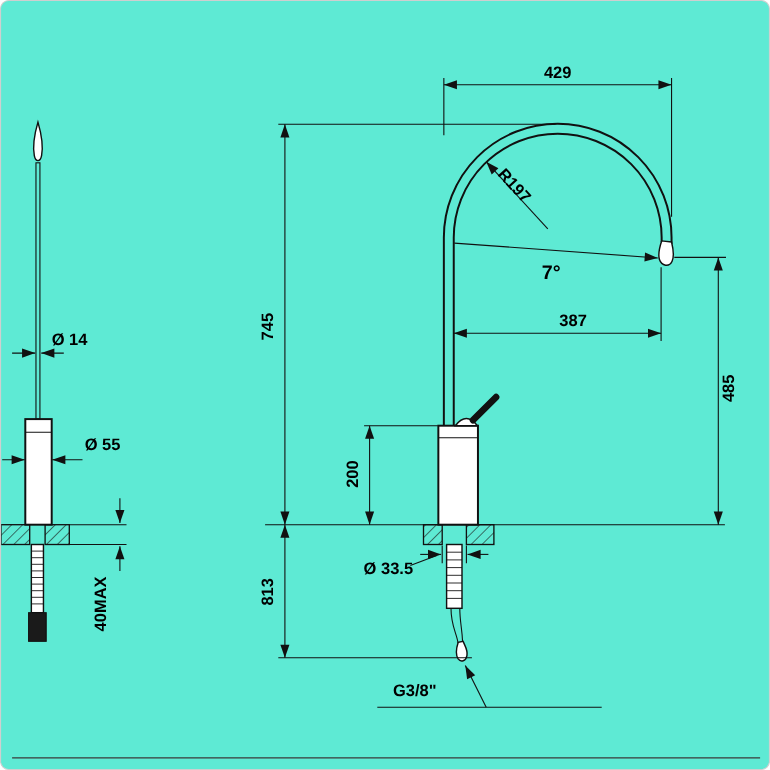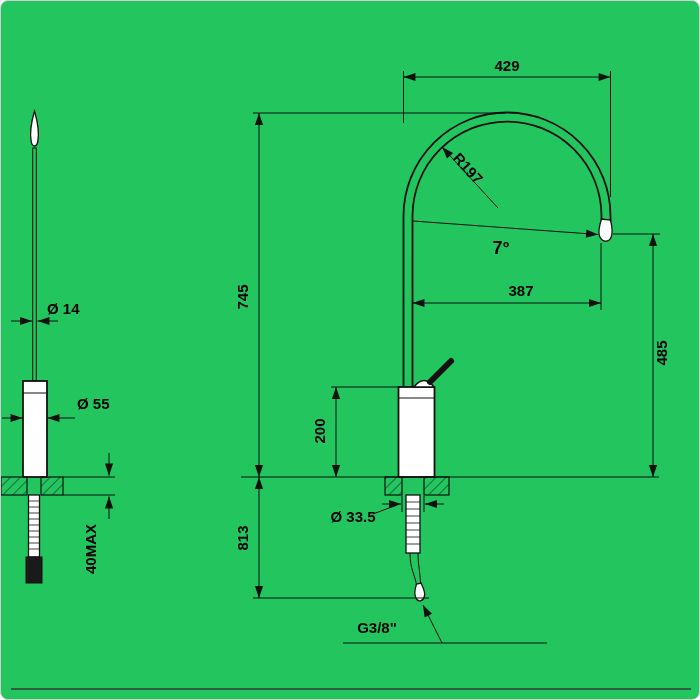--- a/index.html
+++ b/index.html
@@ -1,18 +1,18 @@
 <!DOCTYPE html>
 <html><head>
 <meta charset="utf-8">
 <style>
   html,body{margin:0;padding:0;background:#fff;}
   .frame{
     width:700px;height:700px;box-sizing:border-box;
-    border:1px solid #cfcfcf;border-radius:8px;background:#22c55e;
+    border:1px solid #cfcfcf;border-radius:8px;background:#5eead4;
     position:relative;overflow:hidden;
   }
   svg{display:block;}
   .ol  {stroke:#111;stroke-width:1.8;fill:#fff;}
   .oln {stroke:#111;stroke-width:1.8;fill:none;}
   .mid {stroke:#111;stroke-width:1.3;fill:#fff;}
   .thin{stroke:#111;stroke-width:1;fill:none;}
   .tick{stroke:#111;stroke-width:0.8;fill:none;}
   .dim {font:bold 15px "Liberation Sans",sans-serif;fill:#000;}
   .dimbig{font:bold 18px "Liberation Sans",sans-serif;fill:#000;}

